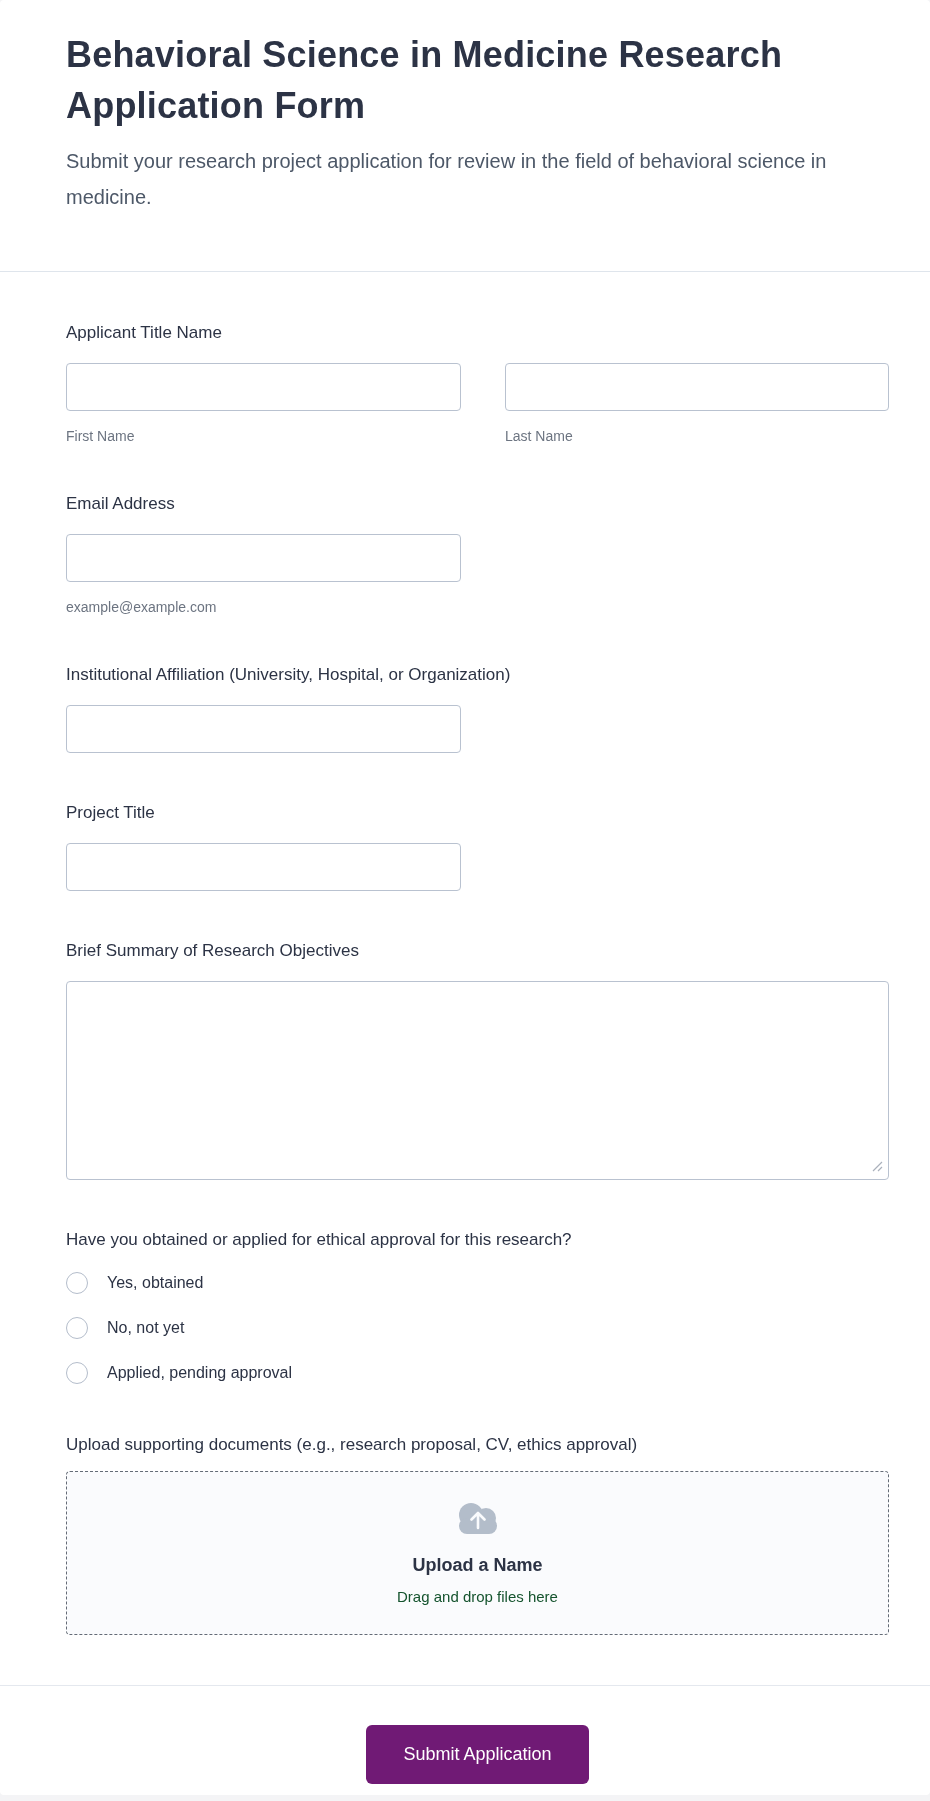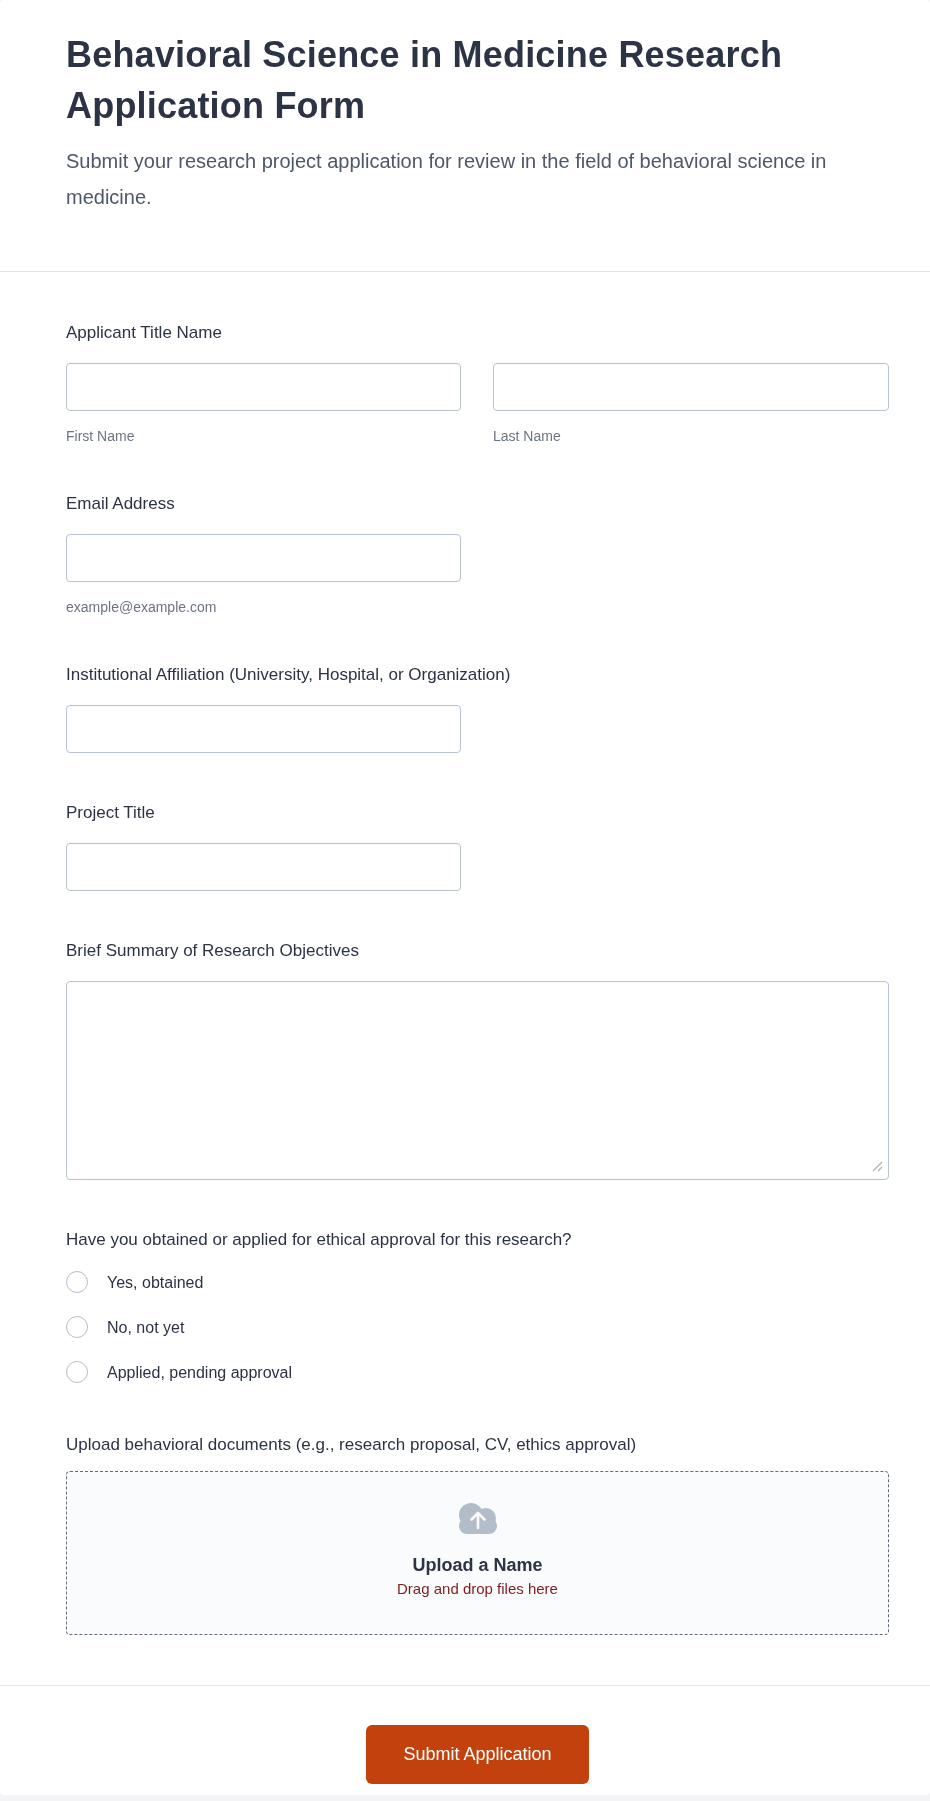--- a/index.html
+++ b/index.html
@@ -34,58 +34,58 @@
   .field-label{
     font-size:17px;font-weight:500;color:#2c3345;
     line-height:20px;margin-bottom:20px;
   }
   .text-input{
     width:395px;height:48px;box-sizing:border-box;
     border:1px solid #b9c2d0;border-radius:4px;
     background:#fff;font-family:inherit;font-size:16px;color:#2c3345;
     padding:0 12px;outline:none;display:block;
   }
-  .name-row{display:flex;gap:32px;}
+  .name-row{display:flex;gap:44px;}
   .name-col{display:flex;flex-direction:column;}
   .name-col.last{flex:1;}
   .name-col.last .text-input{width:100%;}
   .sublabel{
     margin-top:17px;font-size:14px;color:#6c7481;line-height:16px;
   }
   .textarea-wrap{position:relative;width:823px;}
   .summary-textarea{
     width:100%;height:199px;box-sizing:border-box;
     border:1px solid #b9c2d0;border-radius:4px;
     background:#fff;font-family:inherit;font-size:16px;color:#2c3345;
     padding:10px 12px;outline:none;resize:none;display:block;
   }
   .resize-handle{position:absolute;right:6px;bottom:8px;line-height:0;}
   
   .radio-group .field-label{margin-bottom:16px;}
   .radio-option{
-    display:flex;align-items:flex-start;margin-bottom:15px;cursor:pointer;margin-top:21px;
+    display:flex;align-items:center;margin-bottom:15px;cursor:pointer;margin-top:21px;
   }
   .radio-option:last-child{margin-bottom:0;}
   .radio-circle{
     width:22px;height:22px;box-sizing:border-box;flex:0 0 22px;
     border:1px solid #b4bdcb;border-radius:50%;background:#fff;
     margin-right:19px;
   }
   .radio-text{font-size:16px;color:#2c3345;line-height:24px;}
   
   .upload-field .field-label{margin-bottom:16px;}
   .dropzone{
     width:823px;height:164px;box-sizing:border-box;
     border:1px dashed #646b76;border-radius:4px;
     background:#fafbfd;
     display:flex;flex-direction:column;align-items:center;
     padding-top:26px;cursor:pointer;
   }
   .upload-title{margin-top:16px;font-size:18px;font-weight:700;color:#2c3345;line-height:22px;}
-  .upload-hint{margin-top:4px;font-size:15px;color:#7f1d1d;line-height:18px;}
+  .upload-hint{margin-top:12px;font-size:15px;color:#14532d;line-height:18px;}
   .footer-divider{
     margin:30px -41px 0 -66px;
     border-top:1px solid #e4e8ee;
   }
   
   .submit-row{padding-top:39px;display:flex;justify-content:center;}
   .submit-btn{
     width:223px;height:59px;border:none;border-radius:6px;
     background:#23B455;color:#ffffff;
     font-family:inherit;font-size:18px;font-weight:500;
@@ -157,37 +157,37 @@
         <span class="radio-circle"></span>
         <span class="radio-text">No, not yet</span>
       </div>
       <div class="radio-option">
         <span class="radio-circle"></span>
         <span class="radio-text">Applied, pending approval</span>
       </div>
     </div>
 
     <div class="field upload-field">
-      <div class="field-label">Upload behavioral documents (e.g., research proposal, CV, ethics approval)</div>
+      <div class="field-label">Upload supporting documents (e.g., research proposal, CV, ethics approval)</div>
       <div class="dropzone">
         <span style="line-height:0;">
           <svg width="52" height="40" viewBox="0 0 52 40">
             <g fill="#b3bdca">
               <circle cx="19" cy="17" r="12"></circle>
               <circle cx="34" cy="20" r="10"></circle>
               <rect x="7" y="20" width="38" height="16" rx="8"></rect>
             </g>
             <path d="M26 30 V15 M19.5 21.5 L26 15 L32.5 21.5" stroke="#fafbfd" stroke-width="2.6" fill="none" stroke-linecap="round" stroke-linejoin="round"></path>
           </svg>
         </span>
         <div class="upload-title">Upload a Name</div>
         <div class="upload-hint">Drag and drop files here</div>
       </div>
     </div>
 
     <div class="footer-divider"></div>
 
     <div class="submit-row">
-      <button class="submit-btn" style="background: #c2410c;">Submit Application</button>
+      <button class="submit-btn" style="background: #701a75;">Submit Application</button>
     </div>
 
   </div>
 </div>
 
 </body></html>

